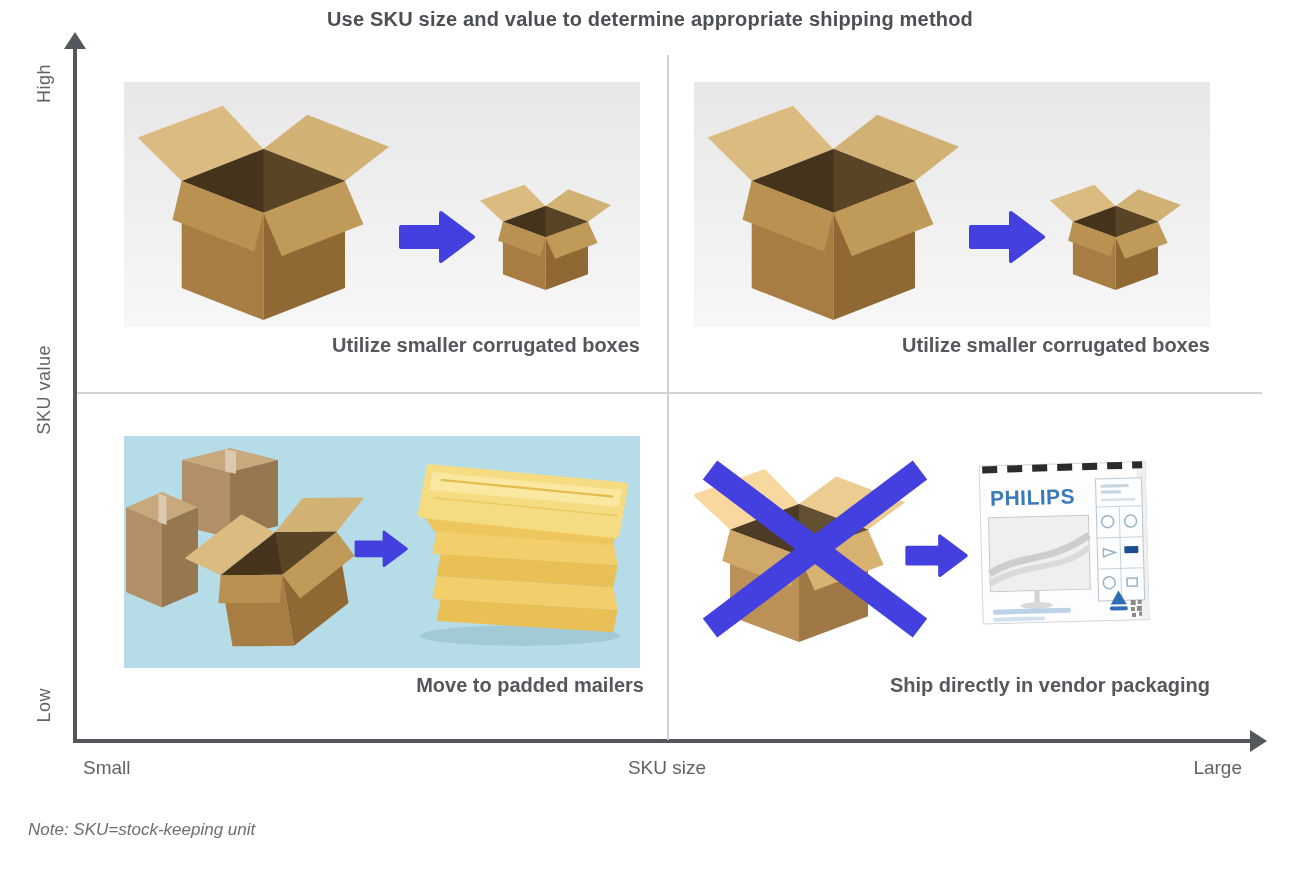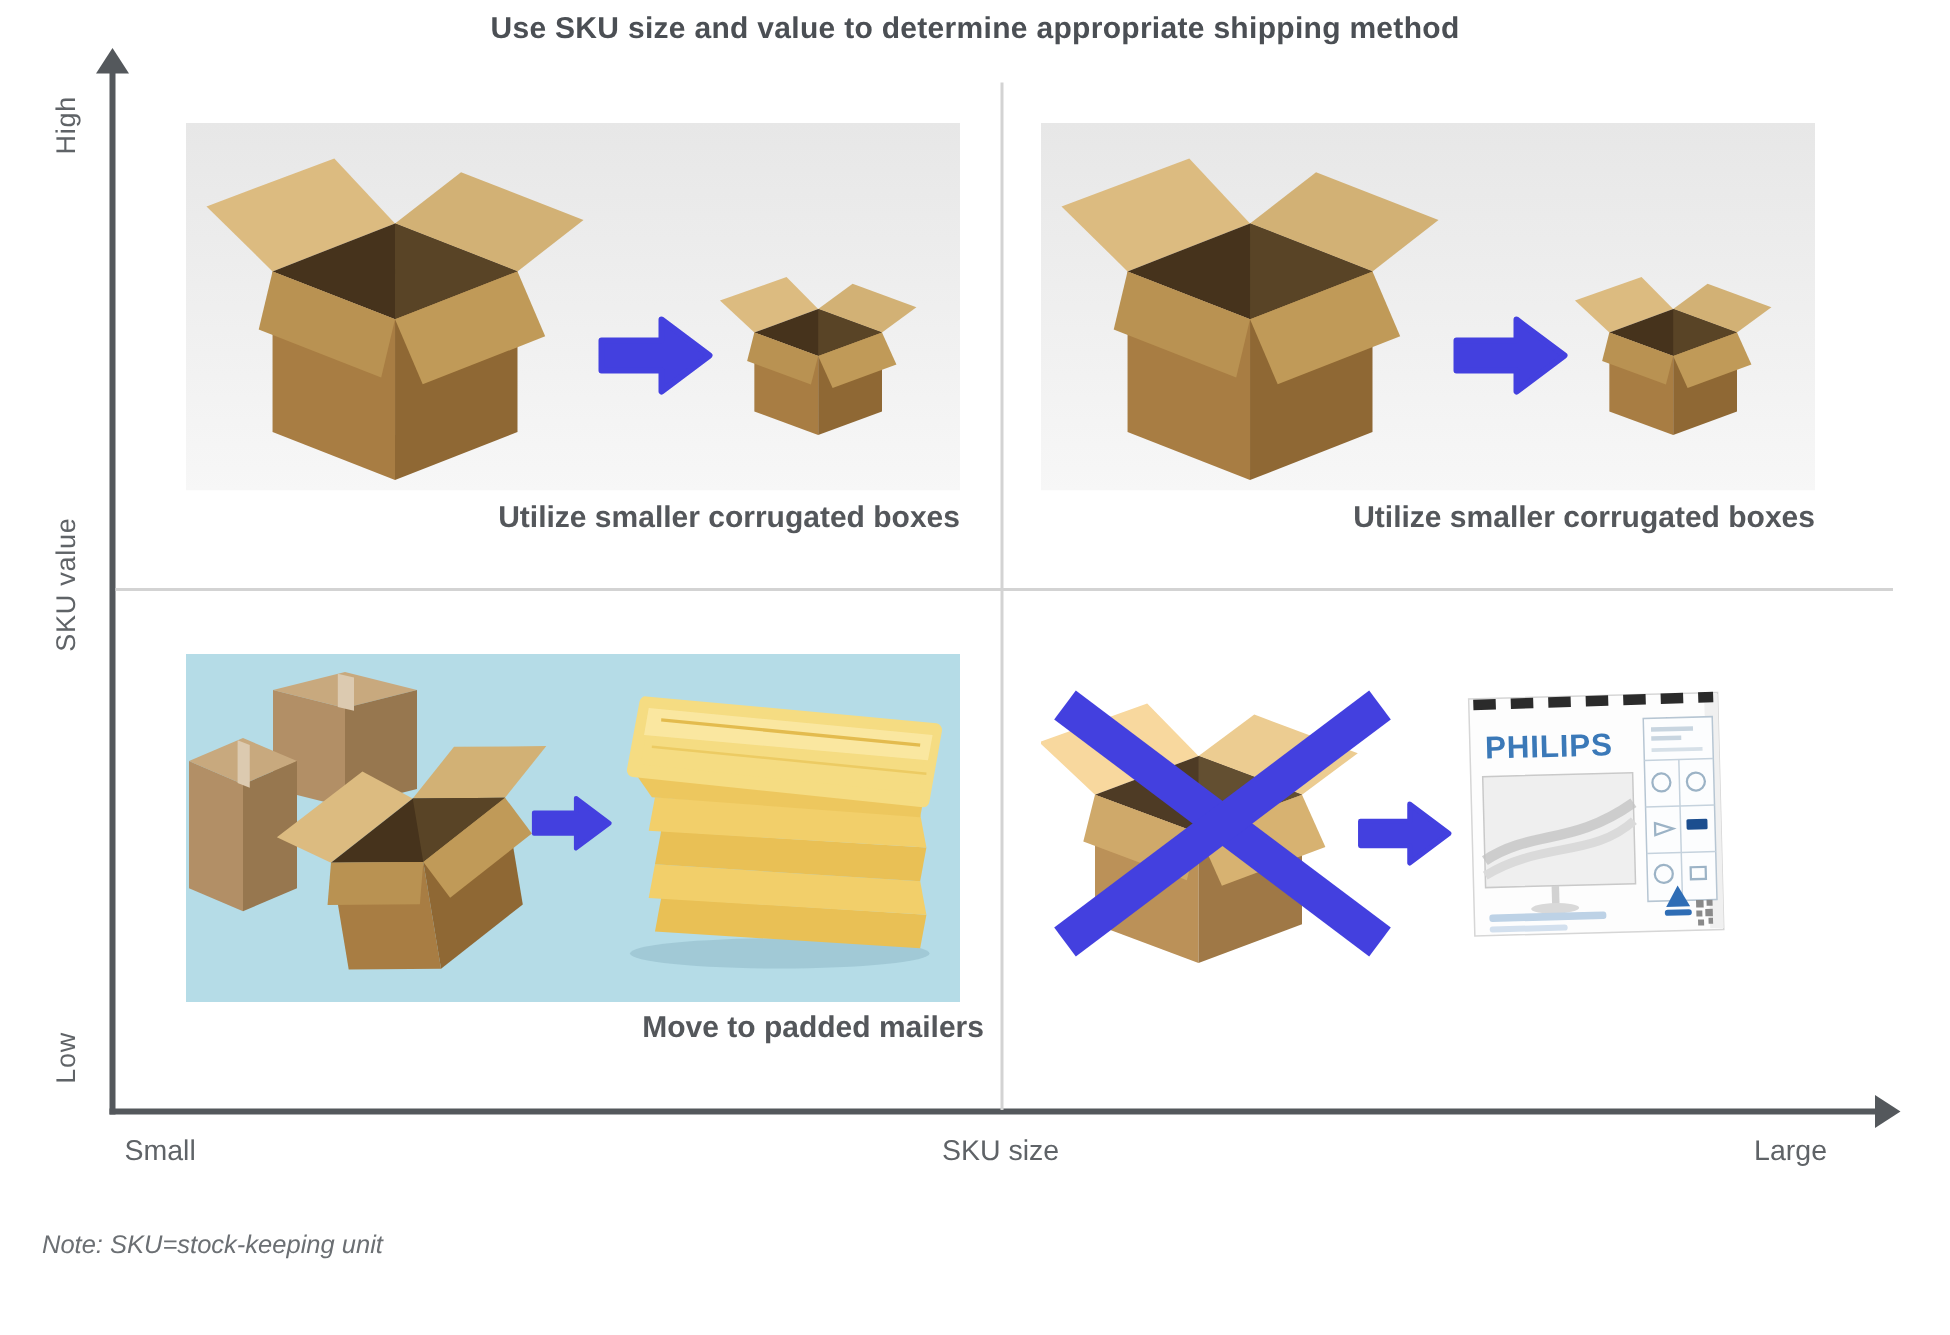--- a/index.html
+++ b/index.html
@@ -25,32 +25,32 @@
 
   .ylabel{position:absolute;left:34px;writing-mode:vertical-rl;transform:rotate(180deg);
           font-size:18px;color:#5f6367;letter-spacing:.5px;}
   .yl-high{top:64px;}
   .yl-mid{top:345px;}
   .yl-low{top:688px;}
 
   .xlabel{position:absolute;top:757px;font-size:19px;color:#5f6367;}
   .xl-small{left:83px;text-align:center;}
   .xl-mid{left:567px;width:200px;text-align:center;}
-  .xl-large{left:1118px;width:100px;text-align:right;}
+  .xl-large{left:1142px;width:100px;text-align:right;}
 
   .quad{position:absolute;}
   .q-tl{left:124px;top:82px;}
   .q-tr{left:694px;top:82px;}
   .q-bl{left:124px;top:436px;}
   .q-br{left:694px;top:450px;}
 
   .caption{position:absolute;font-size:20px;font-weight:bold;color:#54575b;text-align:right;}
   .cap-tl{left:124px;top:334px;width:516px;}
   .cap-tr{left:694px;top:334px;width:516px;}
-  .cap-bl{left:140px;top:674px;width:516px;}
+  .cap-bl{left:128px;top:674px;width:516px;}
   .cap-br{left:694px;top:674px;width:516px;}
 
   .footnote{position:absolute;left:28px;font-size:17px;color:#6b6f73;}
   .fn-note{top:820px;font-style:italic;}
   .fn-source{top:844px;}
 </style>
 </head>
 <body>
 
 <svg width="0" height="0" style="position:absolute" aria-hidden="true">
@@ -187,16 +187,17 @@
           <rect x="154" y="148" width="5" height="5"></rect>
         <rect x="149" y="155" width="4" height="4"></rect>
           <rect x="156" y="154" width="3" height="4"></rect>
       </g>
     </g>
   </svg>
 
   <div class="caption cap-tl">Utilize smaller corrugated boxes</div>
   <div class="caption cap-tr">Utilize smaller corrugated boxes</div>
   <div class="caption cap-bl">Move to padded mailers</div>
+  <div class="caption cap-br">Ship directly in vendor packaging</div>
 
   <div class="footnote fn-note">Note: SKU=stock-keeping unit</div>
 
 </div>
 
 </body></html>

